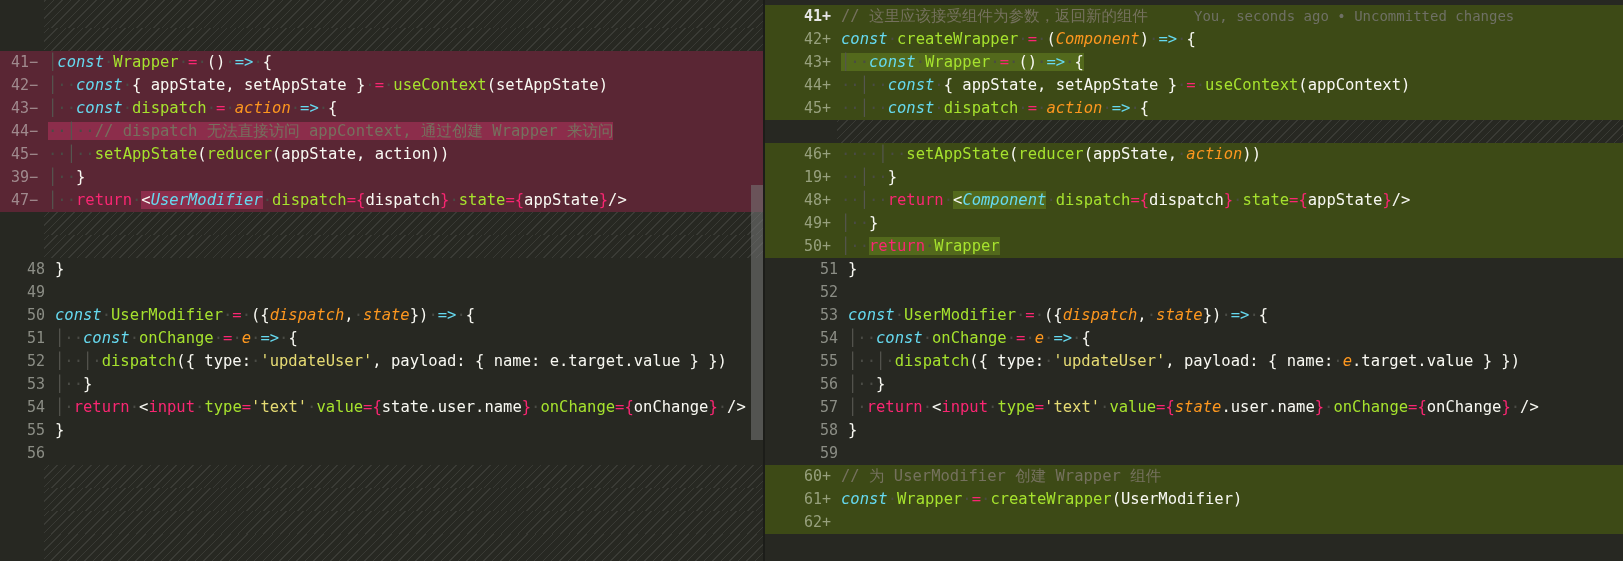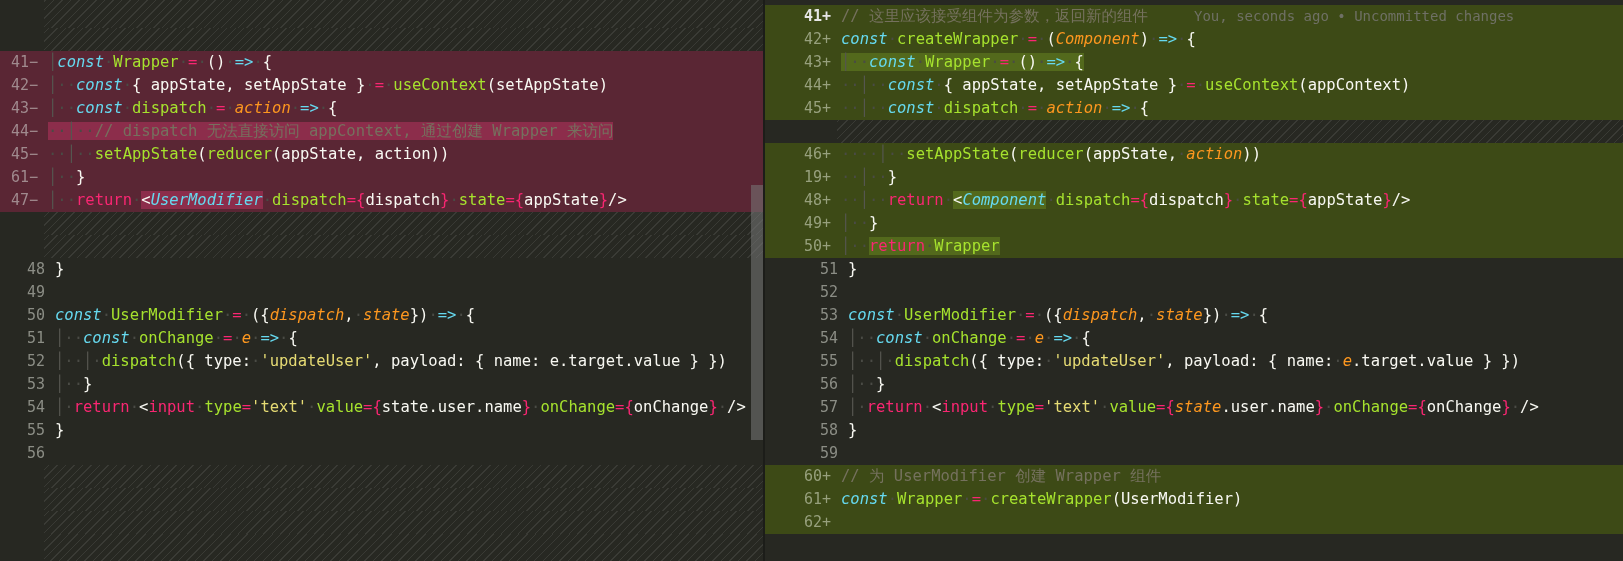--- a/index.html
+++ b/index.html
@@ -138,21 +138,21 @@
       <div class="gut">44−</div>
       <div class="code"><span class="wdel"><span class="ws">··</span><span class="ig">│</span><span class="ws">··</span><span class="cmt">// dispatch 无法直接访问 appContext, 通过创建 Wrapper 来访问</span></span></div>
     </div>
 
     <div class="row del">
       <div class="gut">45−</div>
       <div class="code"><span class="ws">··</span><span class="ig">│</span><span class="ws">··</span><span class="fn">setAppState</span><span class="plain">(</span><span class="fn">reducer</span><span class="plain">(appState, action))</span></div>
     </div>
 
     <div class="row del">
-      <div class="gut">61−</div>
+      <div class="gut">39−</div>
       <div class="code"><span class="ig">│</span><span class="ws">··</span><span class="plain">}</span></div>
     </div>
 
     <div class="row del">
       <div class="gut">47−</div>
       <div class="code"><span class="ig">│</span><span class="ws">··</span><span class="op">return</span><span class="ws">·</span><span class="wdel"><span class="plain">&lt;</span><span class="type">UserModifier</span></span><span class="ws">·</span><span class="attr">dispatch</span><span class="op">=</span><span class="op">{</span><span class="plain">dispatch</span><span class="op">}</span><span class="ws">·</span><span class="attr">state</span><span class="op">=</span><span class="op">{</span><span class="plain">appState</span><span class="op">}</span><span class="plain">/&gt;</span></div>
     </div>
 
     <div class="row filler hatch">
       <div class="gut" style="background:#272822;"></div>

